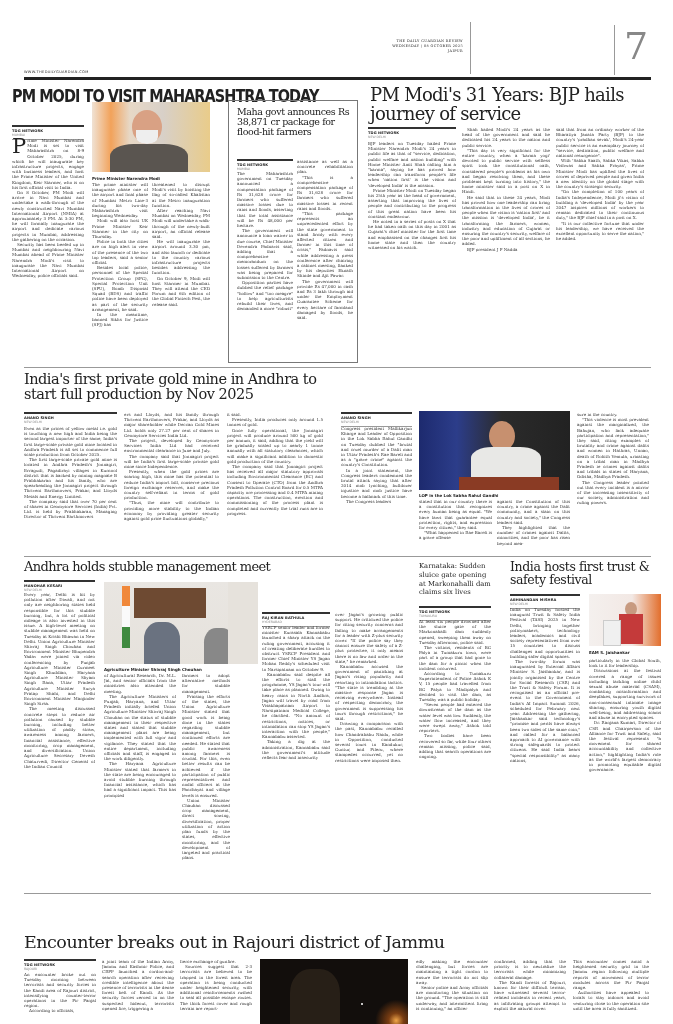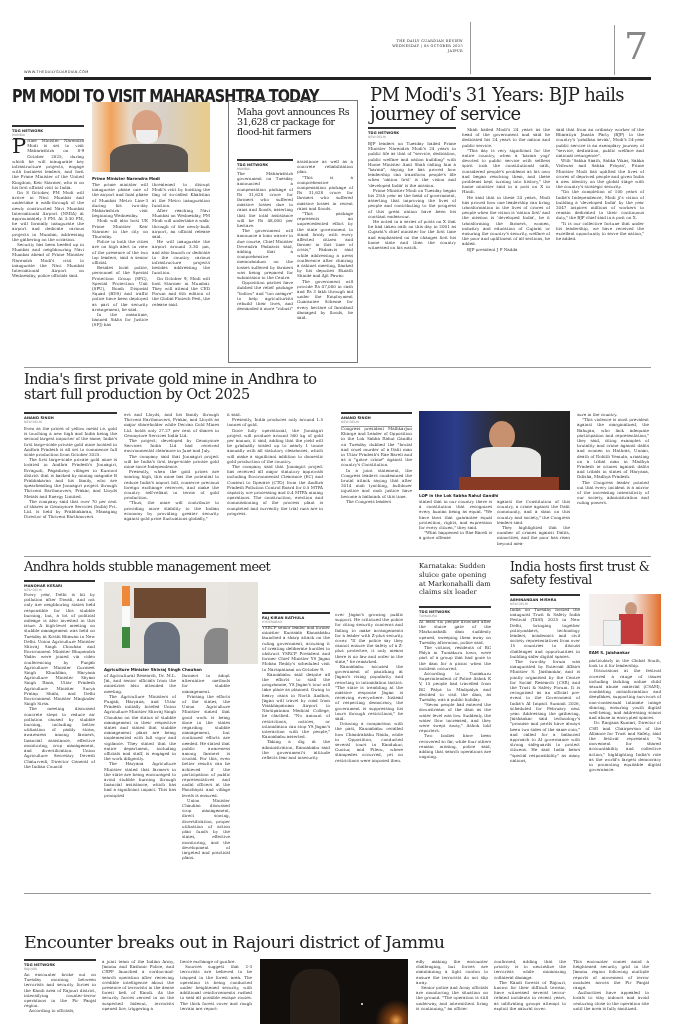--- a/index.html
+++ b/index.html
@@ -58,21 +58,21 @@
   </div>
   <div class="abs txt" style="left:140px;top:96px;width:58px;height:180px">
     <p class="first">threatened to disrupt Modi's visit by hoisting the flag of so-called Khalistan at the Metro inauguration function.</p>
     <p>After reaching Navi Mumbai on Wednesday, PM Modi will undertake a walk-through of the newly-built airport, an official release said.</p>
     <p>He will inaugurate the airport around 3.30 pm, and also launch or dedicate to the country various infrastructure projects besides addressing the function.</p>
     <p>On October 9, Modi will host Starmer in Mumbai. They will attend the CEO Forum and 6th edition of the Global Fintech Fest, the release said.</p>
   </div>
 </div>
 
 <div class="abs" style="left:228px;top:100px;width:130px;height:263px;border:.8px solid #777">
-  <div class="abs hl" style="left:8px;top:6px;width:115px;font-size:9.5px;letter-spacing:-.4px">Maha govt announces Rs 31,628 cr package for flood-hit farmers</div>
+  <div class="abs hl" style="left:8px;top:6px;width:115px;font-size:9.5px;letter-spacing:-.4px">Maha govt announces Rs 38,871 cr package for flood-hit farmers</div>
   <div class="abs" style="left:8px;top:58px;width:56px">
     <div class="byline">TDG NETWORK</div>
     <div class="loc" style="border:none">MUMBAI</div>
   </div>
   <div class="abs txt" style="left:8px;top:70px;width:56px;height:188px">
     <p class="first">The Maharashtra government on Tuesday announced a compensation package of Rs 31,628 crore for farmers who suffered massive losses due to rains and floods, asserting that the total assistance will be Rs 48,000 per hectare.</p>
     <p>The government will announce a loan waiver in due course, Chief Minister Devendra Fadnavis said, adding that a comprehensive memorandum on the losses suffered by farmers was being prepared for submission to the Centre.</p>
     <p>Opposition parties have dubbed the relief package "hollow" and "too meagre" to help agriculturists rebuild their lives, and demanded a more "robust"</p>
   </div>
   <div class="abs txt" style="left:68px;top:58px;width:56px;height:200px">
@@ -104,21 +104,21 @@
     <p class="first">said that from an ordinary worker of the Bharatiya Janata Party (BJP) to the country's 'pradhan sevak', Modi's 24-year public service is an exemplary journey of "service, dedication, public welfare and national resurgence".</p>
     <p>With 'Sabka Saath, Sabka Vikas, Sabka Vishwas and Sabka Prayas', Prime Minister Modi has uplifted the lives of crores of deprived people and given India a new identity on the global stage with the country's strategic security.</p>
     <p>"On the completion of 100 years of India's Independence, Modi ji's vision of building a 'developed India' by the year 2047 inspires millions of workers to remain dedicated to their continuous duty," the BJP chief said in a post on X.</p>
     <p>"It is our collective fortune that under his leadership, we have received the excellent opportunity to serve the nation," he added.</p>
   </div>
 </div>
 
 <div class="abs rule" style="left:24px;top:367px;width:627px;height:.6px"></div>
 
 <div class="abs" style="left:24px;top:372px;width:310px;height:180px">
-  <div class="abs hl" style="left:0;top:0;width:310px;font-size:14.5px;letter-spacing:-.5px">India's first private gold mine in Andhra to start full production by Oct 2025</div>
+  <div class="abs hl" style="left:0;top:0;width:310px;font-size:14.5px;letter-spacing:-.5px">India's first private gold mine in Andhra to start full production by Nov 2025</div>
   <div class="abs" style="left:0;top:40px;width:93px">
     <div class="byline">ANAND SINGH</div>
     <div class="loc" style="border:none">NEW DELHI</div>
   </div>
   <div class="abs txt" style="left:0;top:54px;width:93px;height:126px">
     <p class="first">Even as the prices of yellow metal i.e. gold is touching a new high and India being the second largest importer of the same, India's first large-scale private gold mine located in Andhra Pradesh is all set to commence full scale production from October 2025.</p>
     <p>The first large-scale private gold mine is located in Andhra Pradesh's Jonnagiri, Erragudi, Pagadirayi villages in Kurnool district that is backed by mining magnate B Prabhakaran and his family, who are spearheading the Jonnagiri project through Thriveni Earthmovers, Prakar, and Lloyds Metals and Energy Limited.</p>
     <p>The company said that over 70 per cent of shares in Geomysore Services (India) Pvt. Ltd. is held by Prabhakaran, Managing Director of Thriveni Earthmovers</p>
   </div>
   <div class="abs txt" style="left:100px;top:40px;width:95px;height:140px">
@@ -210,21 +210,21 @@
     <p>Taking a dig at the administration, Kannababu said the government's attitude reflects fear and insecurity</p>
   </div>
   <div class="abs txt" style="left:73px;top:24px;width:68px;height:275px">
     <p class="first">over Jagan's growing public support. He criticized the police for citing security concerns and failing to make arrangements for a leader with Z-plus security cover. "If the police say they cannot ensure the safety of a Z-plus protectee, it only means there is no law and order in the state," he remarked.</p>
     <p>Kannababu accused the government of panicking at Jagan's rising popularity and resorting to intimidation tactics. "The state is trembling at the massive response Jagan is receiving everywhere. Instead of respecting democracy, the government is suppressing his tours through restrictions," he said.</p>
     <p>Drawing a comparison with the past, Kannababu recalled how Chandrababu Naidu, while in Opposition, conducted several tours in Kandukur, Guntur, and Pileru, where stampedes occurred, yet no restrictions were imposed then.</p>
   </div>
 </div>
 
 <div class="abs" style="left:419px;top:588px;width:72px;height:300px">
-  <div class="abs hl" style="left:0;top:-26px;width:72px;font-size:6.8px;line-height:8.8px">Karnataka: Sudden sluice gate opening at Markonahalli dam claims six leader</div>
+  <div class="abs hl" style="left:0;top:-26px;width:72px;font-size:6.8px;line-height:8.8px">Karnataka: Sudden sluice gate opening at Markonahalli dam claims six lives</div>
   <div class="abs" style="left:0;top:18px;width:72px">
     <div class="byline">TDG NETWORK</div>
     <div class="loc">TUMAKURU</div>
   </div>
   <div class="abs txt" style="left:0;top:31px;width:72px;height:268px">
     <p class="first">At least six people drowned after the sluice gate of the Markonahalli dam suddenly opened, sweeping them away on Tuesday afternoon, police said.</p>
     <p>The victims, residents of BG Palya in Tumakuru town, were part of a group that had gone to the dam for a picnic when the incident occurred.</p>
     <p>According to Tumakuru Superintendent of Police Ashok K V, 15 people had travelled from BG Palya to Madipalya and decided to visit the dam, as Tuesday was a public holiday.</p>
     <p>"Seven people had entered the downstream of the dam as the water level was low. Suddenly, the water flow increased, and they were swept away," Ashok told reporters.</p>
     <p>Two bodies have been recovered so far, while four others remain missing, police said, adding that search operations are ongoing.</p>

